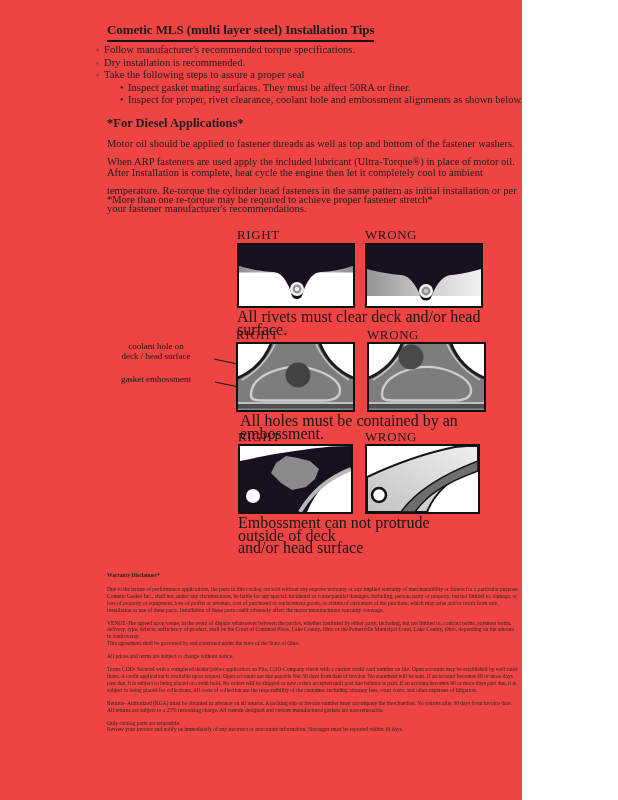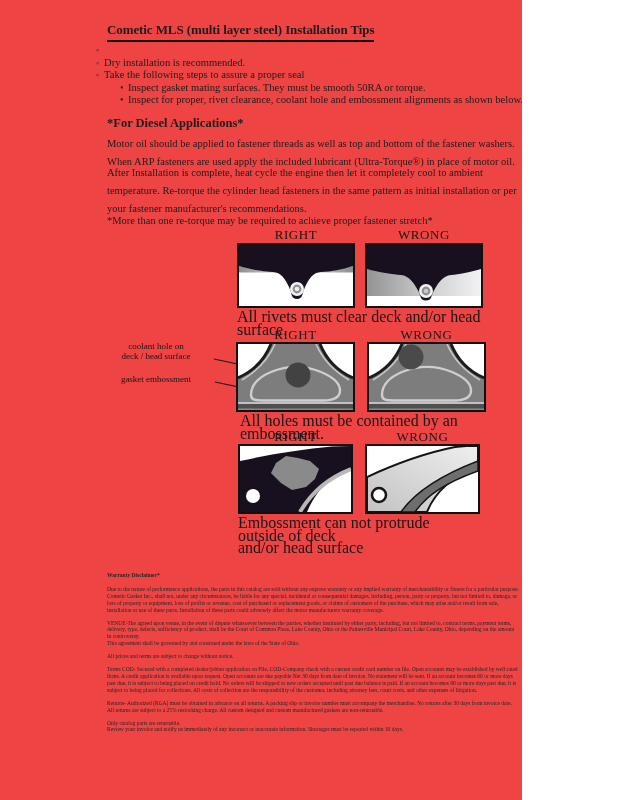--- a/index.html
+++ b/index.html
@@ -13,23 +13,23 @@
   .bullets{position:absolute;left:96px;top:44px;width:430px;font-size:10.6px;line-height:12.6px;}
   .b-row{display:flex;}
   .b-mark{width:8px;flex:0 0 8px;font-size:9px;line-height:12.6px;}
   .sub{margin-left:24px;}
   .sub .b-mark{font-size:10px;}
 
   .diesel-h{position:absolute;left:107px;top:116px;font-size:12.5px;font-weight:bold;}
   .para{position:absolute;left:107px;width:412px;font-size:10.5px;line-height:18px;}
   .para1{top:135px;}
   .para2{top:164px;}
-  .para3{top:212px;}
-
-  .dlabel{position:absolute;font-size:13px;letter-spacing:0.6px;text-align:center;color:#161616;}
+  .para3{top:191px;}
+
+  .dlabel{position:absolute;font-size:13px;letter-spacing:0.6px;text-align:left;color:#161616;}
   .dbox{position:absolute;border:2px solid #101010;background:#fff;}
   .dbox svg{display:block;}
   .caption{position:absolute;font-size:16px;line-height:12.5px;white-space:pre-line;color:#161616;}
 
   .side-labels{position:absolute;left:100px;top:341px;width:112px;text-align:center;
                font-size:9px;line-height:10px;color:#161616;}
   .side-gap{height:13px;}
 
   .legal{position:absolute;left:107px;top:572px;width:412px;font-size:5.5px;line-height:6.9px;color:#262626;}
   .legal p{margin:0 0 6px 0;white-space:pre-line;}
@@ -44,32 +44,33 @@
 
 <div class="page">
 
   <div class="title-wrap">
     <span class="doc-title">Cometic MLS (multi layer steel) Installation Tips</span>
   </div>
 
   <div class="bullets">
     <div class="b-row">
       <span class="b-mark">◦</span>
+      <span>Follow manufacturer's recommended torque specifications.</span>
     </div>
     <div class="b-row">
       <span class="b-mark">◦</span>
       <span>Dry installation is recommended.</span>
     </div>
     <div class="b-row">
       <span class="b-mark">◦</span>
       <span>Take the following steps to assure a proper seal</span>
     </div>
     <div class="b-row sub">
       <span class="b-mark">•</span>
-      <span>Inspect gasket mating surfaces.  They must be smooth 50RA or torque.</span>
+      <span>Inspect gasket mating surfaces.  They must be affect 50RA or finer.</span>
     </div>
     <div class="b-row sub">
       <span class="b-mark">•</span>
       <span>Inspect for proper, rivet clearance, coolant hole and embossment alignments as shown below.</span>
     </div>
   </div>
 
   <div class="diesel-h">*For Diesel Applications*</div>
   <div class="para para1">Motor oil should be applied to fastener threads as well as top and bottom of the fastener washers. When ARP fasteners are used apply the included lubricant (Ultra-Torque®) in place of motor oil.</div>
   <div class="para para2">After Installation is complete, heat cycle the engine then let it completely cool to ambient temperature. Re-torque the cylinder head fasteners in the same pattern as initial installation or per your fastener manufacturer's recommendations.</div>

